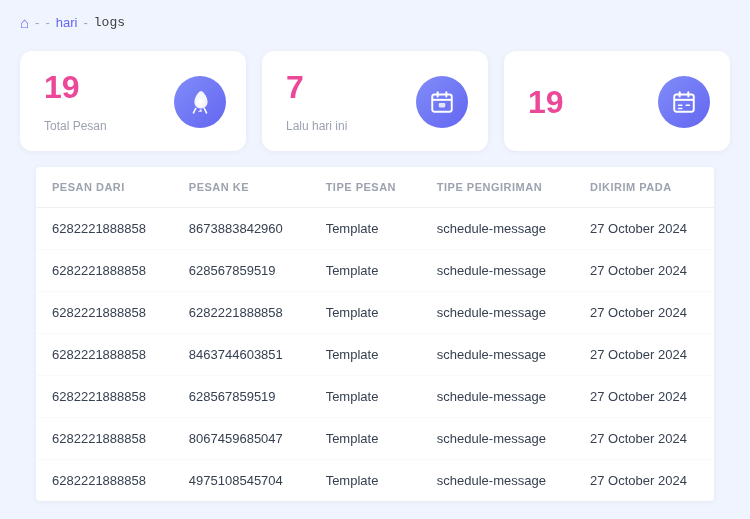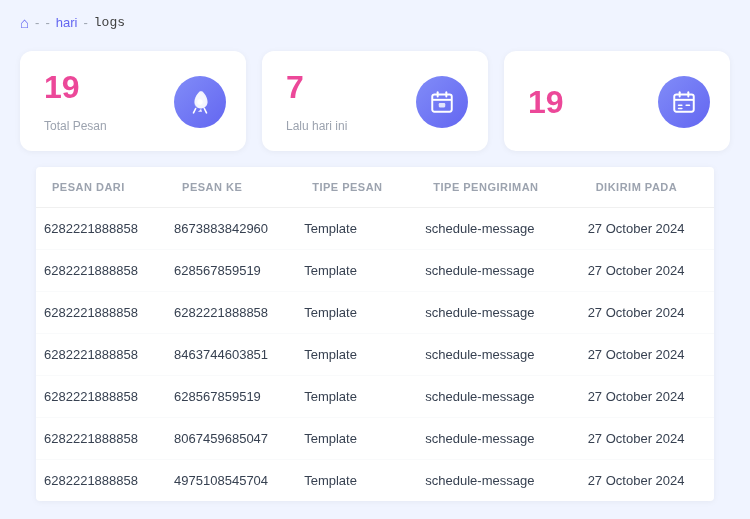--- a/index.html
+++ b/index.html
@@ -90,21 +90,21 @@
       letter-spacing: 0.5px;
       text-transform: uppercase;
     }
     tbody tr {
       border-bottom: 1px solid #f9fafb;
     }
     tbody tr:last-child {
       border-bottom: none;
     }
     tbody td {
-      padding: 13px 8px;
+      padding: 13px 16px;
       color: #374151;
       font-size: 13px;
     }
   </style>
 </head>
 <body>
 
 <nav class="breadcrumb">
   <span style="color:#6366f1;font-size:15px;">⌂</span>
   <span class="sep">-</span>

